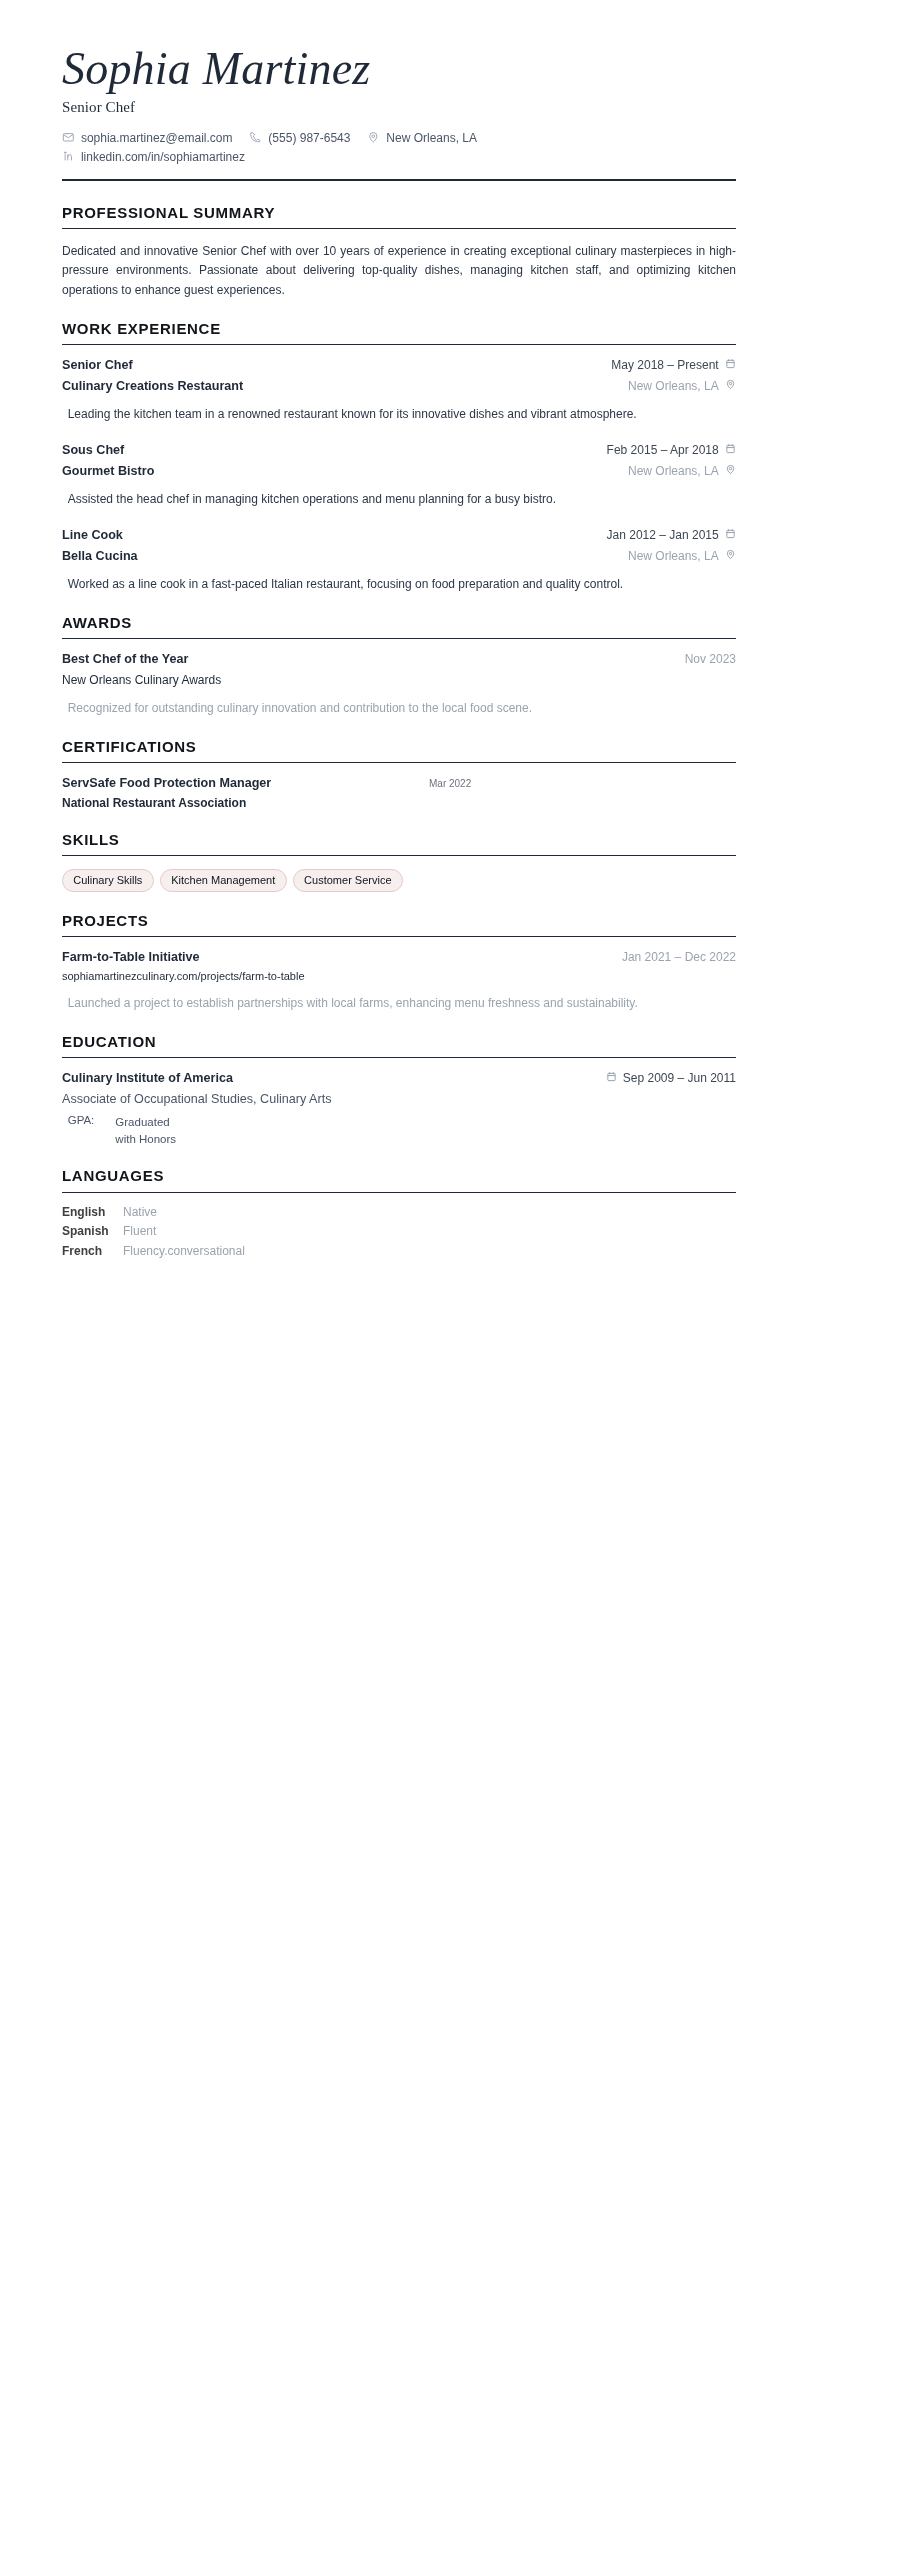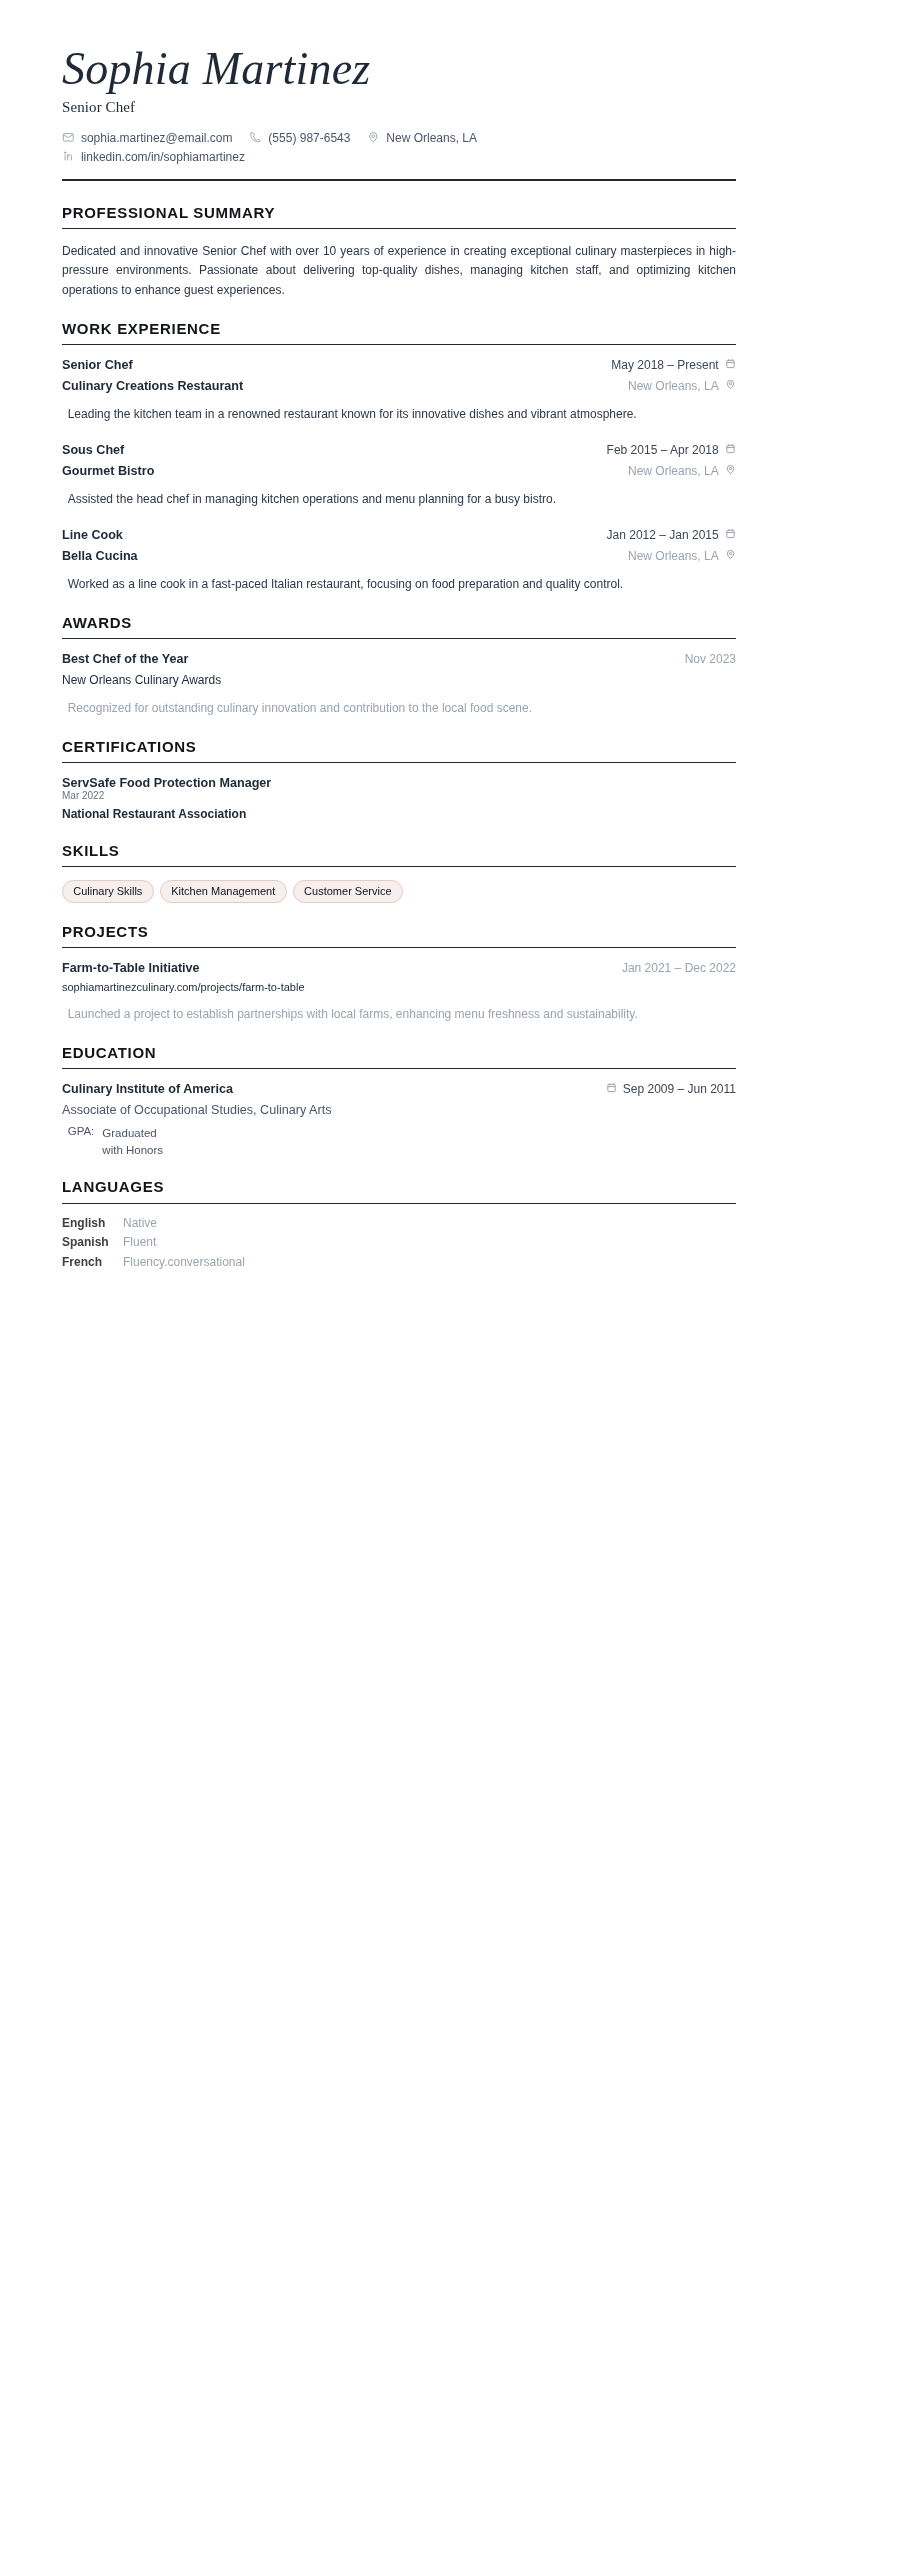--- a/index.html
+++ b/index.html
@@ -163,21 +163,20 @@
   }
   .sub-bold {
     font-size: 12px;
     color: #1f2937;
     font-weight: bold;
     line-height: 1.3;
   }
   .cert-row {
     display: flex;
     align-items: baseline;
-    flex-direction: column;
   }
   .cert-name {
     font-size: 12.6px;
     font-weight: bold;
     color: #1f2937;
     width: 367px;
     flex: none;
   }
   .cert-date {
     font-size: 10px;
@@ -216,21 +215,21 @@
     color: #4a5568;
     line-height: 1.42;
     max-width: 367px;
     margin-top: 4.6px;
   }
   .gpa-row {
     display: flex;
     align-items: flex-start;
     margin-top: 5.2px;
     margin-left: 5.7px;
-    gap: 8px;
+    gap: 21px;
   }
   .gpa-label {
     font-size: 11.5px;
     color: #4a5568;
     flex: none;
   }
   .gpa-value {
     font-size: 11.5px;
     color: #4a5568;
     width: 68px;

